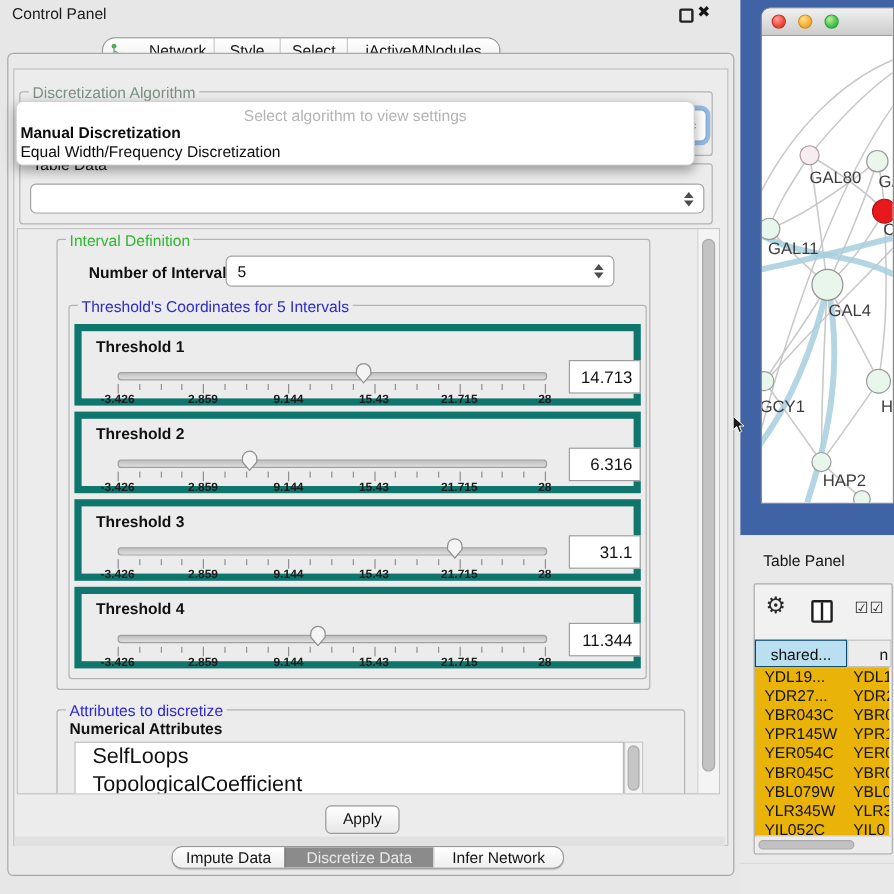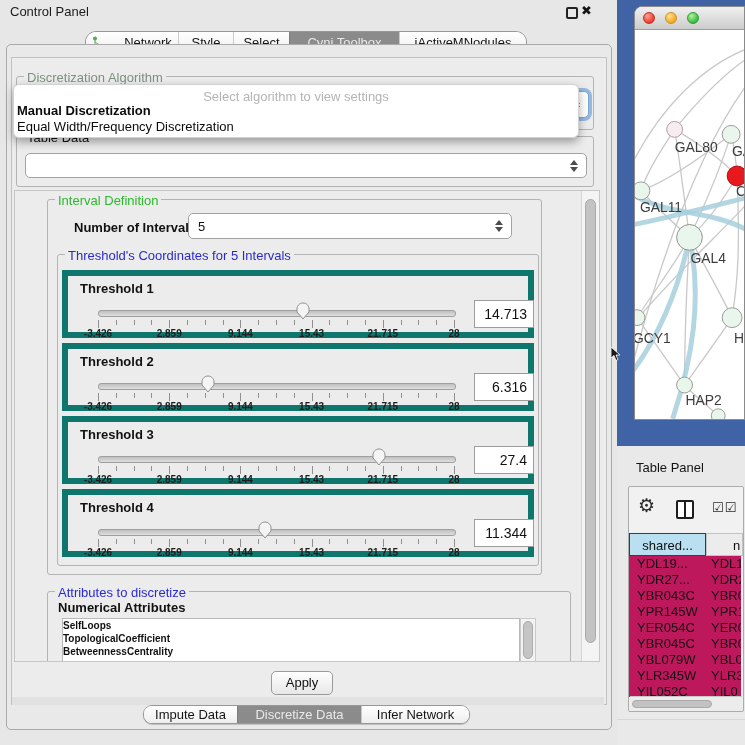--- a/index.html
+++ b/index.html
@@ -45,21 +45,21 @@
   .thr-track{position:absolute;left:30px;top:34px;width:356px;height:5px;border-radius:3px;background:linear-gradient(#c0c0c0,#dedede);border:1px solid #9f9f9f;}
   .thr-thumb{position:absolute;top:26px;width:14px;height:18px;}
   .ticks{position:absolute;left:30px;top:44px;width:356px;height:10px;}
   .tick{position:absolute;width:1px;background:#8f8f8f;}
   .tick-labels{position:absolute;left:30px;top:52px;width:356px;height:12px;}
   .tick-label{position:absolute;transform:translateX(-50%);font-size:10px;font-weight:bold;color:#1d1d1d;white-space:nowrap;}
   .thr-value{position:absolute;left:406px;top:24px;width:52px;height:26px;background:#fff;border:1px solid #9c9c9c;
              font-size:14px;text-align:right;line-height:26px;padding-right:6px;}
   
   .attr-list{position:absolute;left:14px;top:26px;width:458px;height:80px;background:#fff;border:1px solid #b9b9b9;box-sizing:border-box;}
-  .attr-item{font-size:10px;padding:1px 0 1px 0;white-space:nowrap;font-weight:bold;}
+  .attr-item{font-size:18px;padding:1px 0 1px 14px;white-space:nowrap;}
   .attr-scroll{position:absolute;left:472px;top:26px;width:16px;height:80px;background:#f3f3f3;border:1px solid #c9c9c9;box-sizing:border-box;}
   .attr-thumb{position:absolute;left:2px;top:2px;width:10px;height:38px;background:#c5c5c5;border:1px solid #ababab;border-radius:5px;box-sizing:border-box;}
   
   .apply-btn{left:271px;top:671px;width:60px;height:22px;border:1px solid #9a9a9a;border-radius:5px;
              background:linear-gradient(#ffffff,#e7e7e7);font-size:13px;text-align:center;line-height:22px;}
   
   .net-desktop{left:617px;top:0;width:128px;height:446px;background:var(--network_bg);}
   .net-window{left:634px;top:6px;width:111px;height:414px;background:#fff;border:1px solid #8a8a8a;border-radius:8px 0 0 0;overflow:hidden;box-sizing:border-box;}
   .net-titlebar{position:absolute;left:0;top:0;width:100%;height:22px;background:linear-gradient(#f0f0f0,#cccccc);border-bottom:1px solid #9c9c9c;}
   .tl{position:absolute;top:5px;width:12px;height:12px;border-radius:50%;box-sizing:border-box;}
@@ -72,21 +72,21 @@
   .tp-title{left:636px;top:460px;font-size:13px;color:#141414;}
   .tp-panel{left:628px;top:486px;width:116px;height:226px;border:1px solid #ababab;background:#f1f1f1;border-radius:2px;box-sizing:border-box;}
   .gear{position:absolute;left:9px;top:9px;font-size:19px;line-height:19px;color:#2a2a2a;font-family:"DejaVu Sans",sans-serif;}
   .colicon{position:absolute;left:47px;top:13px;width:14px;height:15px;border:2px solid #1e1e1e;background:#fff;border-radius:2px;}
   .colicon:after{content:"";position:absolute;left:50%;top:0;width:2px;height:100%;background:#1e1e1e;transform:translateX(-1px);}
   .cbpair{position:absolute;left:83px;top:13px;font-size:13px;color:#2a2a2a;font-family:"DejaVu Sans",sans-serif;letter-spacing:1px;}
   .tp-header{position:absolute;left:0;top:46px;width:114px;height:23px;display:flex;}
   .tp-hcell{box-sizing:border-box;font-size:13px;line-height:23px;text-align:center;border:1px solid #0c4a6e;}
   .tp-hcell.sel{background:var(--table_header_selected);}
   .tp-hcell.plain{background:#ececec;border-color:#c2c2c2;text-align:left;padding-left:26px;}
-  .tp-rows{position:absolute;left:0;top:69px;width:112px;height:141px;background:#be185d;overflow:hidden;}
+  .tp-rows{position:absolute;left:0;top:69px;width:112px;height:141px;background:#eab308;overflow:hidden;}
   .tp-row{position:absolute;left:0;width:114px;height:16px;font-size:13px;line-height:16px;white-space:nowrap;}
   .tp-c1{position:absolute;left:8px;}
   .tp-c2{position:absolute;left:82px;}
   .hscroll{position:absolute;left:1px;top:209px;width:112px;height:14px;background:#ececec;border-top:1px solid #c8c8c8;}
   .hthumb{position:absolute;left:2px;top:3px;width:80px;height:8px;background:#c2c2c2;border:1px solid #a9a9a9;border-radius:4px;box-sizing:border-box;}
   .tp-divider{left:617px;top:719px;width:128px;height:1px;background:#d8d8d8;}
   
   .bold{font-weight:bold;}
   .cursor{left:611px;top:347px;z-index:60;}
 </style>
@@ -108,23 +108,20 @@
           <circle cx="3" cy="10" r="2" fill="#4faf4f"></circle>
           <circle cx="9" cy="10" r="2" fill="#4faf4f"></circle>
         </svg>
         <span>Network</span>
       </div>
       <div class="seg" style="width: 55px;">
         <span>Style</span>
       </div>
       <div class="seg" style="width: 56px;">
         <span>Select</span>
-      </div>
-      <div class="seg sel" style="width: 110px;">
-        <span>Cyni Toolbox</span>
       </div>
       <div class="seg" style="width: 127px;">
         <span>jActiveMNodules</span>
       </div>
     </div>
 
   <div class="abs panel-outer"></div>
   <div class="abs panel-inner"></div>
   <div class="abs panel-footer"></div>
 
@@ -280,21 +277,21 @@
                 <div class="tick" style="left: 100%; height: 8px;"></div>
               </div>
               <div class="tick-labels">
                 <span class="tick-label" style="left: 0%;">-3.426</span>
                 <span class="tick-label" style="left: 20%;">2.859</span>
                 <span class="tick-label" style="left: 40%;">9.144</span>
                 <span class="tick-label" style="left: 60%;">15.43</span>
                 <span class="tick-label" style="left: 80%;">21.715</span>
                 <span class="tick-label" style="left: 100%;">28</span>
               </div>
-              <div class="thr-value">27.4</div>
+              <div class="thr-value">31.1</div>
             </div>
             <div class="thr-panel" style="top: 234px;">
               <div class="thr-title">Threshold 4</div>
               <div class="thr-track"></div>
               <div class="thr-thumb" style="left: 190.318px;"><svg width="14" height="18">
                   <path d="M7 1 C3.7 1 1 3.7 1 7 L1 10 L7 17 L13 10 L13 7 C13 3.7 10.3 1 7 1 Z" fill="#f4f4f4" stroke="#8e8e8e"></path>
                 </svg></div>
               <div class="ticks">
                 <div class="tick" style="left: 0%; height: 8px;"></div>
                 <div class="tick" style="left: 5%; height: 5px;"></div>

